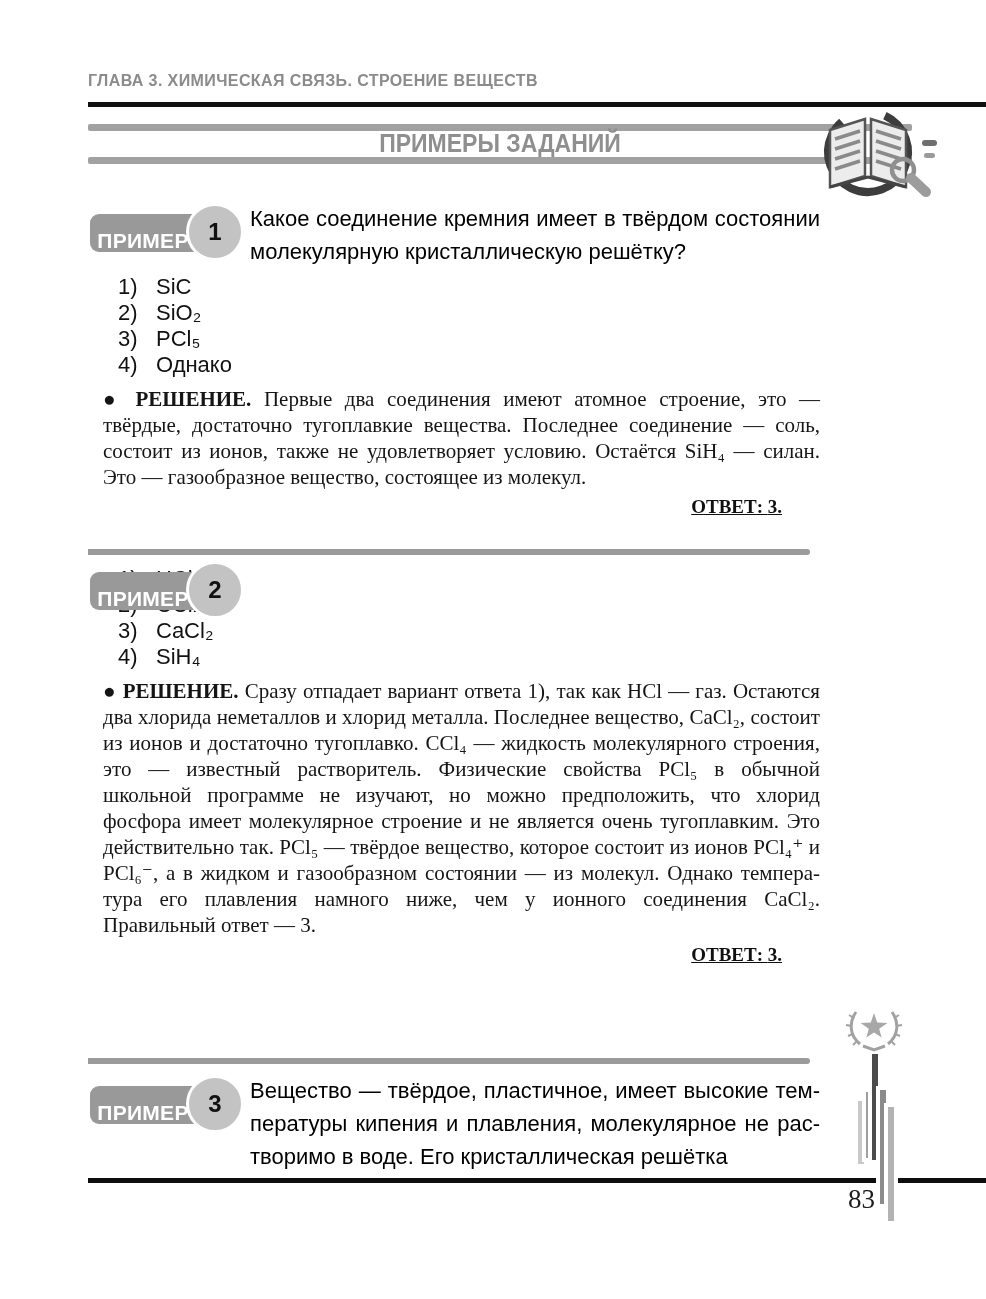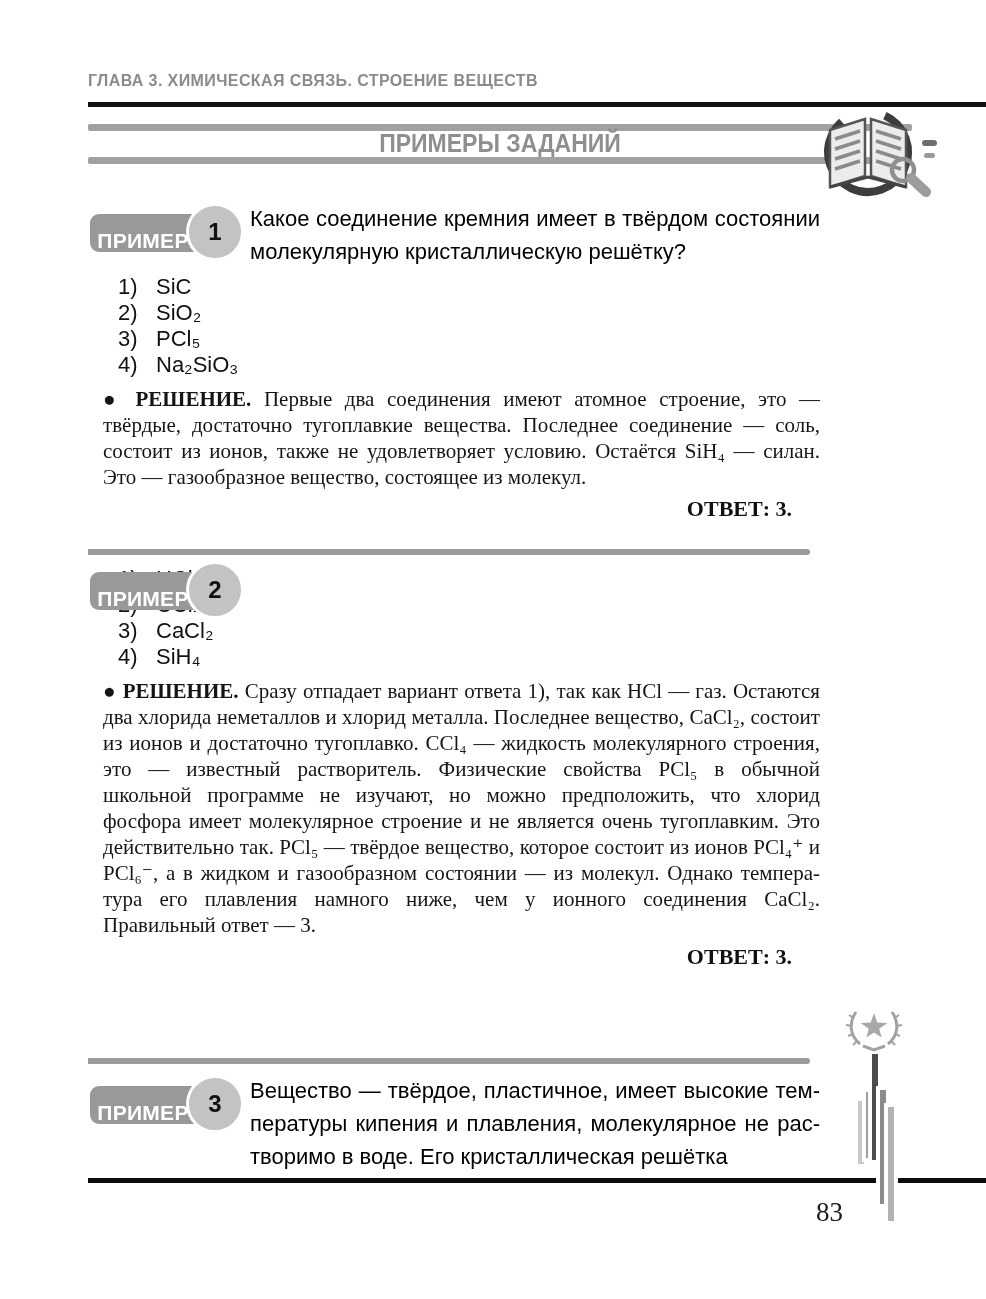--- a/index.html
+++ b/index.html
@@ -32,37 +32,37 @@
         text-align:justify;-moz-text-align-last:left;text-align-last:left;}
 
   .options{margin:6px 0 0 30px;font-size:22px;line-height:26px;color:#111111;}
   .opt{display:flex;}
   .opt-num{width:38px;flex:none;}
 
   .solution{margin:8px 0 0 15px;font-family:"Liberation Serif","DejaVu Serif",serif;
         font-size:21px;line-height:26px;color:#151515;text-align:justify;
         -moz-text-align-last:left;text-align-last:left;}
   .sol-label{font-weight:bold;}
-  .answer{margin:6px 28px 0 0;text-align:right;font-family:"Liberation Serif","DejaVu Serif",serif;
-        font-size:22px;font-weight:bold;color:#101010;}
+  .answer{margin:6px 38px 0 0;text-align:right;font-family:"Liberation Serif","DejaVu Serif",serif;
+        font-size:19px;font-weight:bold;color:#101010;text-decoration:underline;}
 
   .divider{position:absolute;left:88px;width:722px;height:6px;background:#9b9b9b;
         border-radius:0 3px 3px 0;}
   .d1{top:549px;} .d2{top:1058px;}
 
   .bottom-rule{position:absolute;left:88px;top:1178px;width:898px;height:5px;background:#0d0d0d;z-index:1;}
   .vbar{position:absolute;z-index:2;box-shadow:0 0 0 4px #ffffff;}
   .vbar.a{left:858px;top:1101px;width:6px;height:63px;background:#c9c9c9;}
   .vbar.b{left:866px;top:1092px;width:6px;height:66px;background:#9f9f9f;}
   .vbar.c{left:872px;top:1054px;width:6px;height:106px;background:#4c4c4c;}
   .vbar.d{left:880px;top:1090px;width:6px;height:114px;background:#8b8b8b;}
   .vbar.e{left:888px;top:1107px;width:6px;height:114px;background:#b3b3b3;}
   .emblem{position:absolute;left:845px;top:1006px;z-index:3;}
-  .page-number{position:absolute;left:816px;top:1184px;z-index:2;
-        font-family:"Liberation Serif","DejaVu Serif",serif;font-size:27px;color:#1d1d1d;margin-top:13px;}
+  .page-number{position:absolute;left:848px;top:1184px;z-index:2;
+        font-family:"Liberation Serif","DejaVu Serif",serif;font-size:27px;color:#1d1d1d;}
 </style>
 </head>
 <body>
 
 <div class="page">
 
   <div class="chapter-header">ГЛАВА 3. ХИМИЧЕСКАЯ СВЯЗЬ. СТРОЕНИЕ ВЕЩЕСТВ</div>
   <div class="top-rule"></div>
 
   <div class="banner-bar b1"></div>
@@ -108,21 +108,21 @@
       <div class="opt">
         <span class="opt-num">2)</span>
         <span>SiO₂</span>
       </div>
       <div class="opt">
         <span class="opt-num">3)</span>
         <span>PCl₅</span>
       </div>
       <div class="opt">
         <span class="opt-num">4)</span>
-        <span>Na₂SiO₃</span>
+        <span>Однако</span>
       </div>
     </div>
     <div class="solution">
       <span class="sol-label">● РЕШЕНИЕ.</span>
       <span>Первые два соединения имеют атомное строение, это — твёрдые, достаточно тугоплавкие вещества. Последнее соеди­нение — соль, состоит из ионов, также не удовлетворяет условию. Остаётся SiH₄ — силан. Это — газообразное вещество, состоящее из молекул.</span>
     </div>
     <div class="answer">
       <span>ОТВЕТ:</span>
       <span>3.</span>
     </div>

